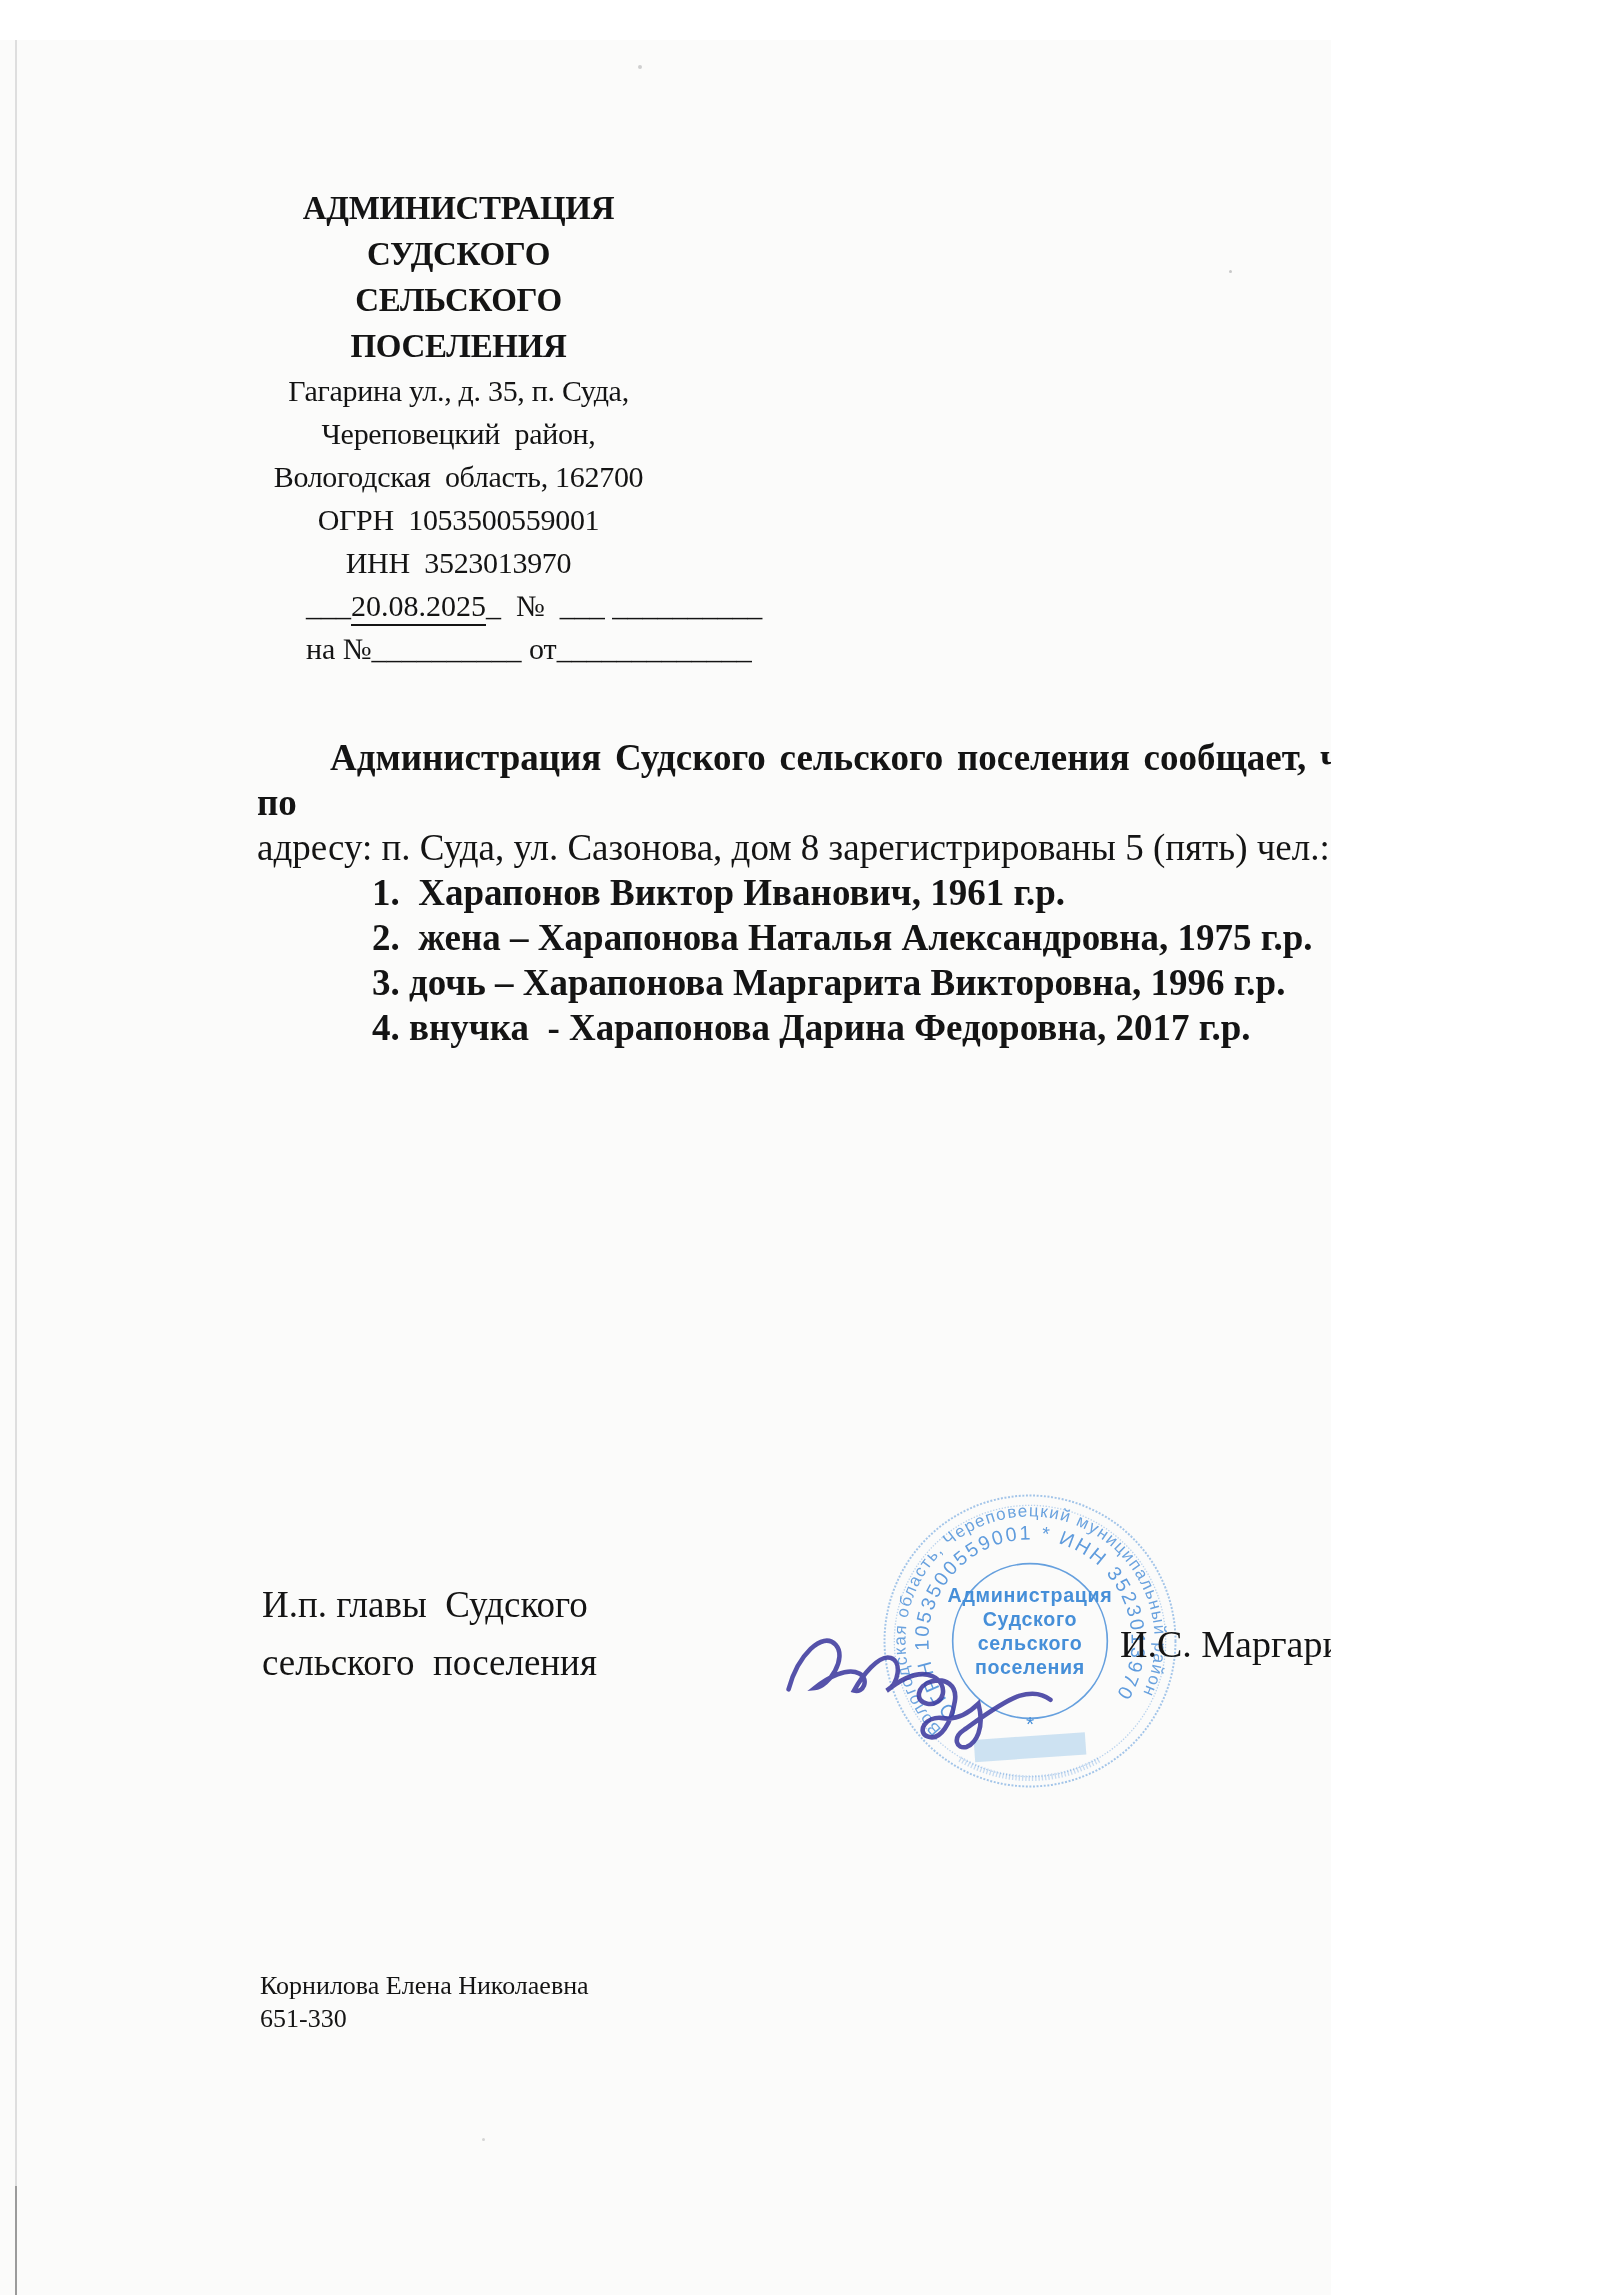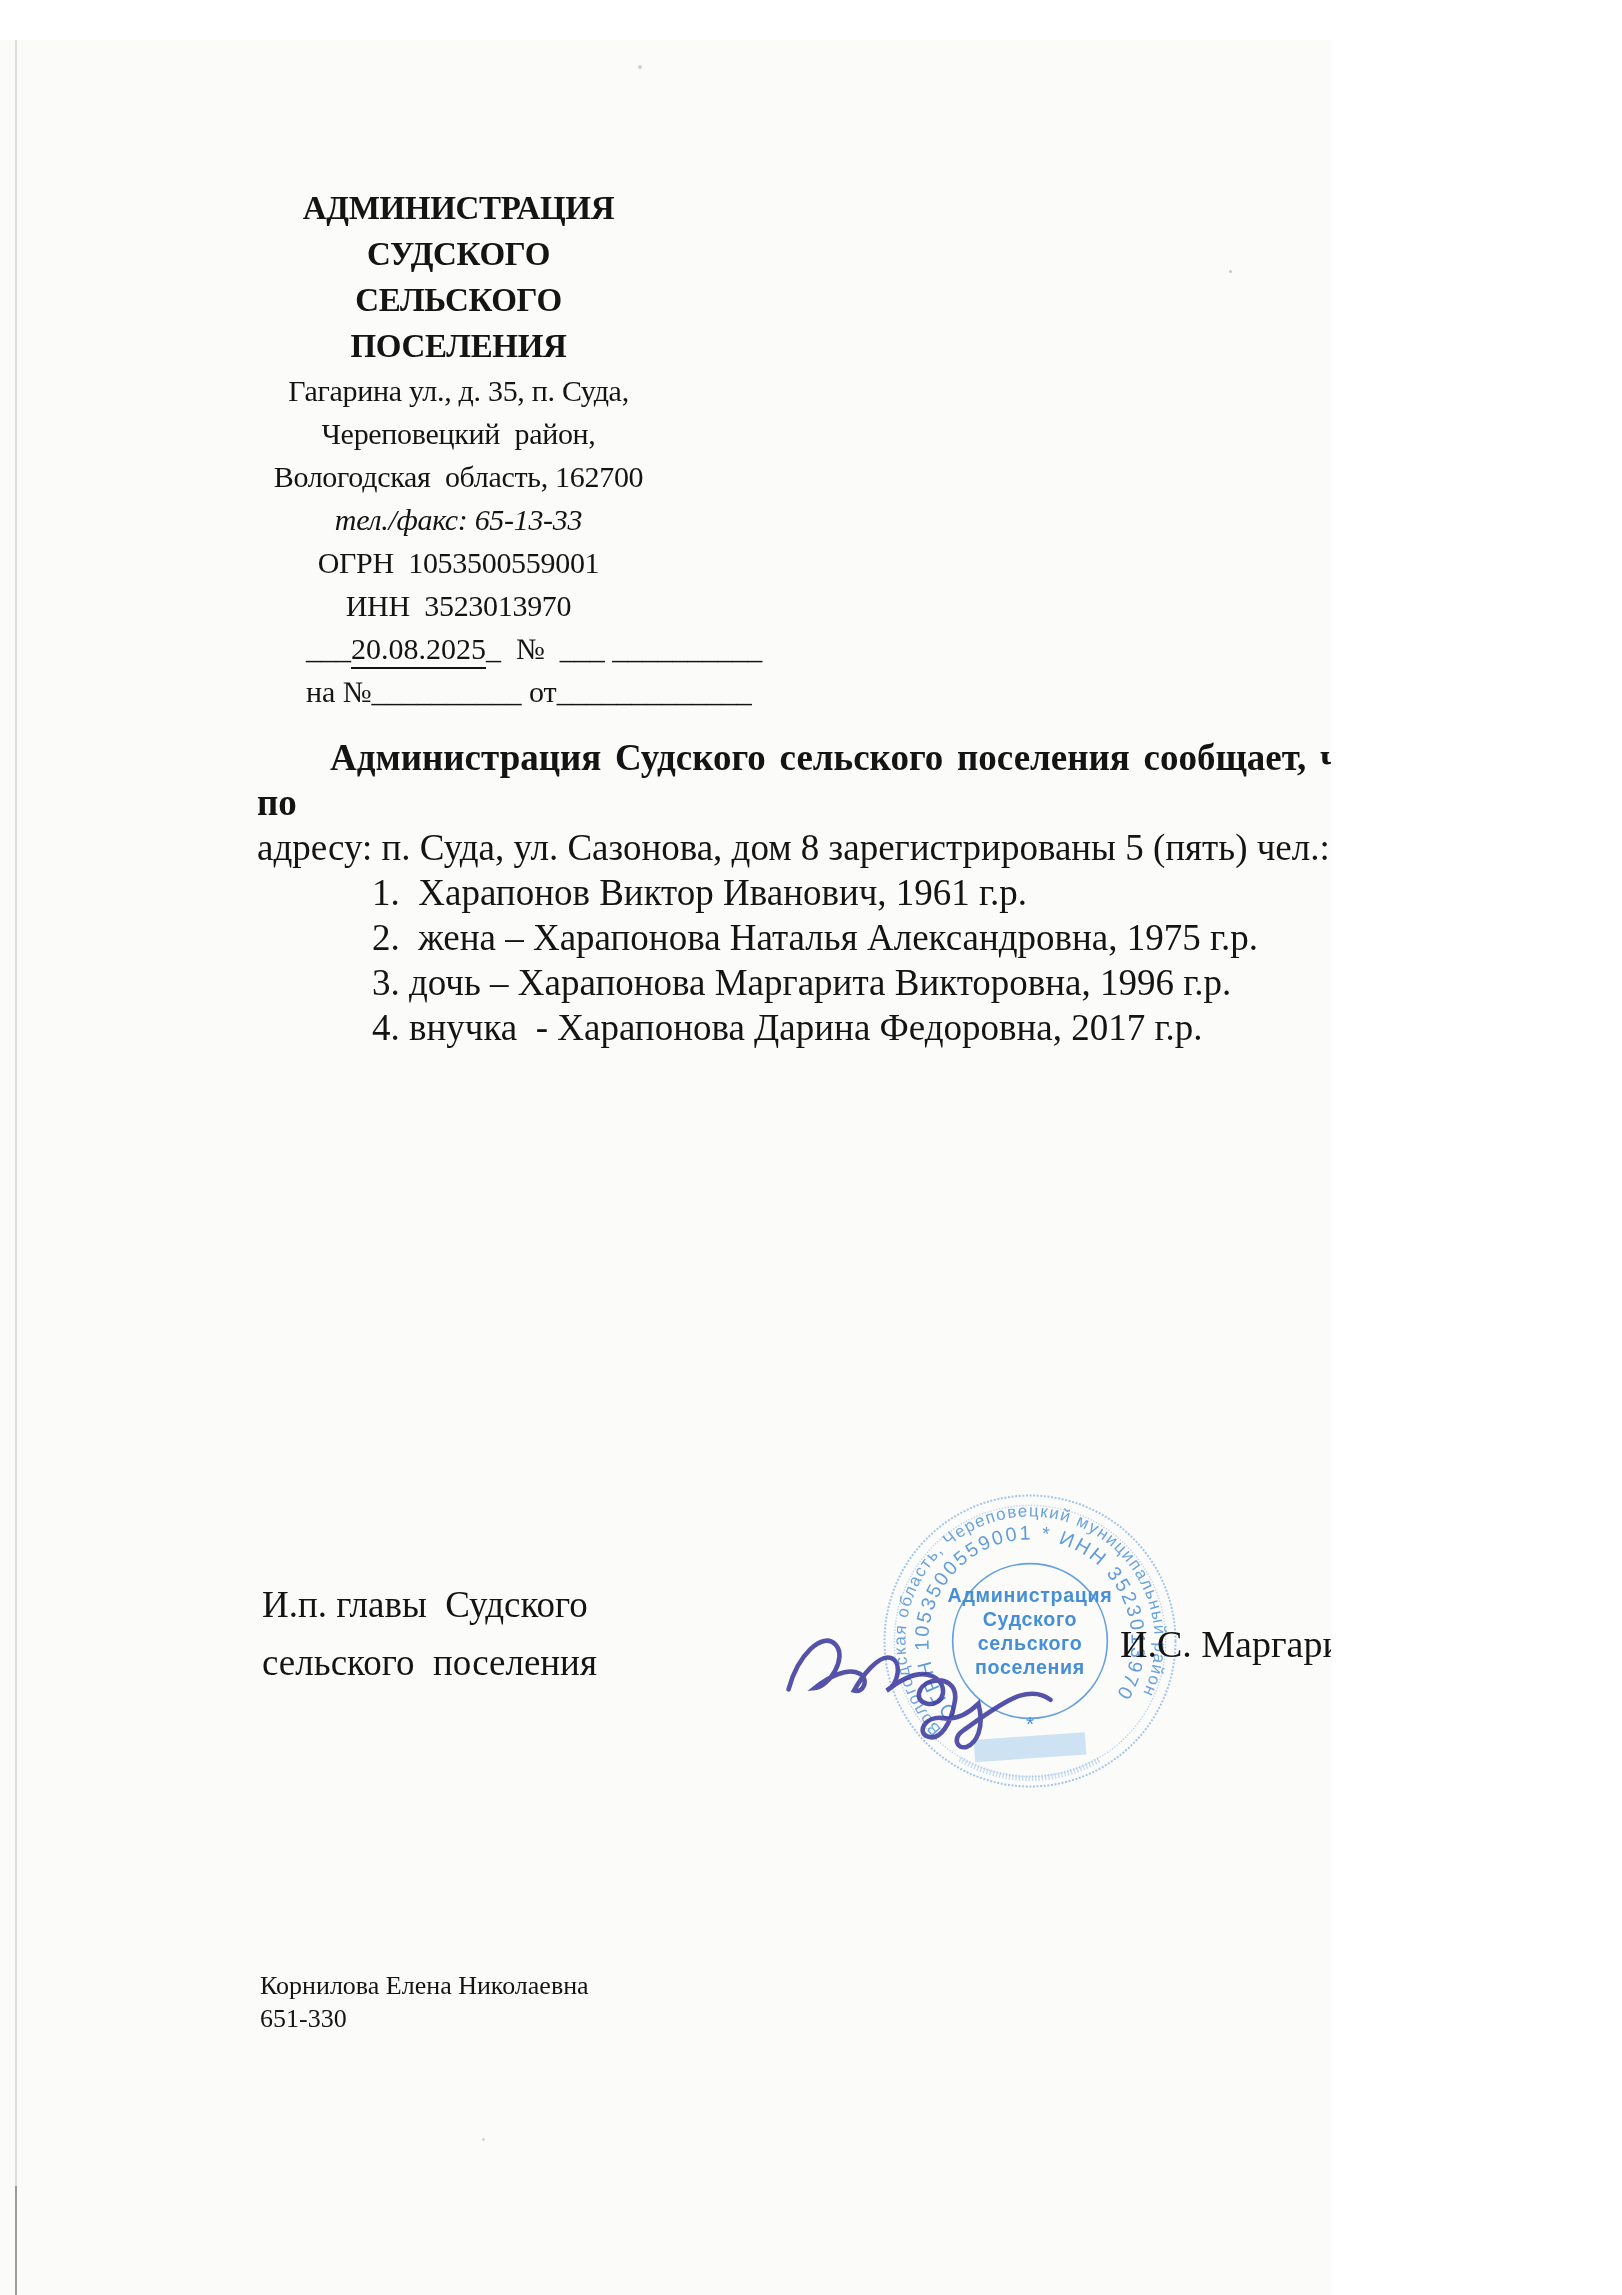--- a/index.html
+++ b/index.html
@@ -29,21 +29,21 @@
     text-underline-offset:7.9px;
     text-decoration-thickness:2px;
   }
   
   .content{
     position:absolute;left:257px;top:695px;width:1120px;
     font-size:37px;line-height:45px;
   }
   .par-line{text-align:justify;}
   .par-line.first{text-indent:73px;text-align-last:justify;font-weight:bold;}
-  .list{padding-left:115px;}
+  .list{padding-left:115px;font-weight:bold;}
   .list-item{white-space:pre-wrap;}
   
   .sig-pos{
     position:absolute;left:262px;top:1536px;
     font-size:37px;line-height:58px;white-space:pre-wrap;
   }
   .sig-name{position:absolute;left:1120px;top:1582px;font-size:38px;white-space:pre;}
   .stamp{position:absolute;left:876px;top:1447px;width:308px;height:308px;opacity:.92;}
   .signature{position:absolute;left:782px;top:1564px;width:275px;height:151px;}
   .ring-t{font-family:"Liberation Sans",sans-serif;fill:#3b86d6;}
@@ -74,21 +74,20 @@
 
 <div class="page">
 
   <section class="letterhead">
     <div class="lh-t">АДМИНИСТРАЦИЯ</div>
     <div class="lh-t">СУДСКОГО  СЕЛЬСКОГО</div>
     <div class="lh-t">ПОСЕЛЕНИЯ</div>
     <div class="lh-l">Гагарина ул., д. 35, п. Суда,</div>
     <div class="lh-l">Череповецкий  район,</div>
     <div class="lh-l">Вологодская  область, 162700</div>
-    <div class="lh-l italic">тел./факс: 65-13-33</div>
     <div class="lh-l">ОГРН  1053500559001</div>
     <div class="lh-l">ИНН  3523013970</div>
     <div class="lh-req"><span>___</span><span class="date-val">20.08.2025</span><span>_  </span><span>№</span><span>  ___ __________</span></div>
     <div class="lh-req"><span>на №</span><span>__________ </span><span>от</span><span>_____________</span></div>
   </section>
 
   <section class="content">
     <div class="par-line first">Администрация  Судского    сельского  поселения  сообщает,  что  по</div>
     <div class="par-line">адресу: п. Суда, ул. Сазонова, дом 8   зарегистрированы 5 (пять) чел.:</div>
     <div class="list">

